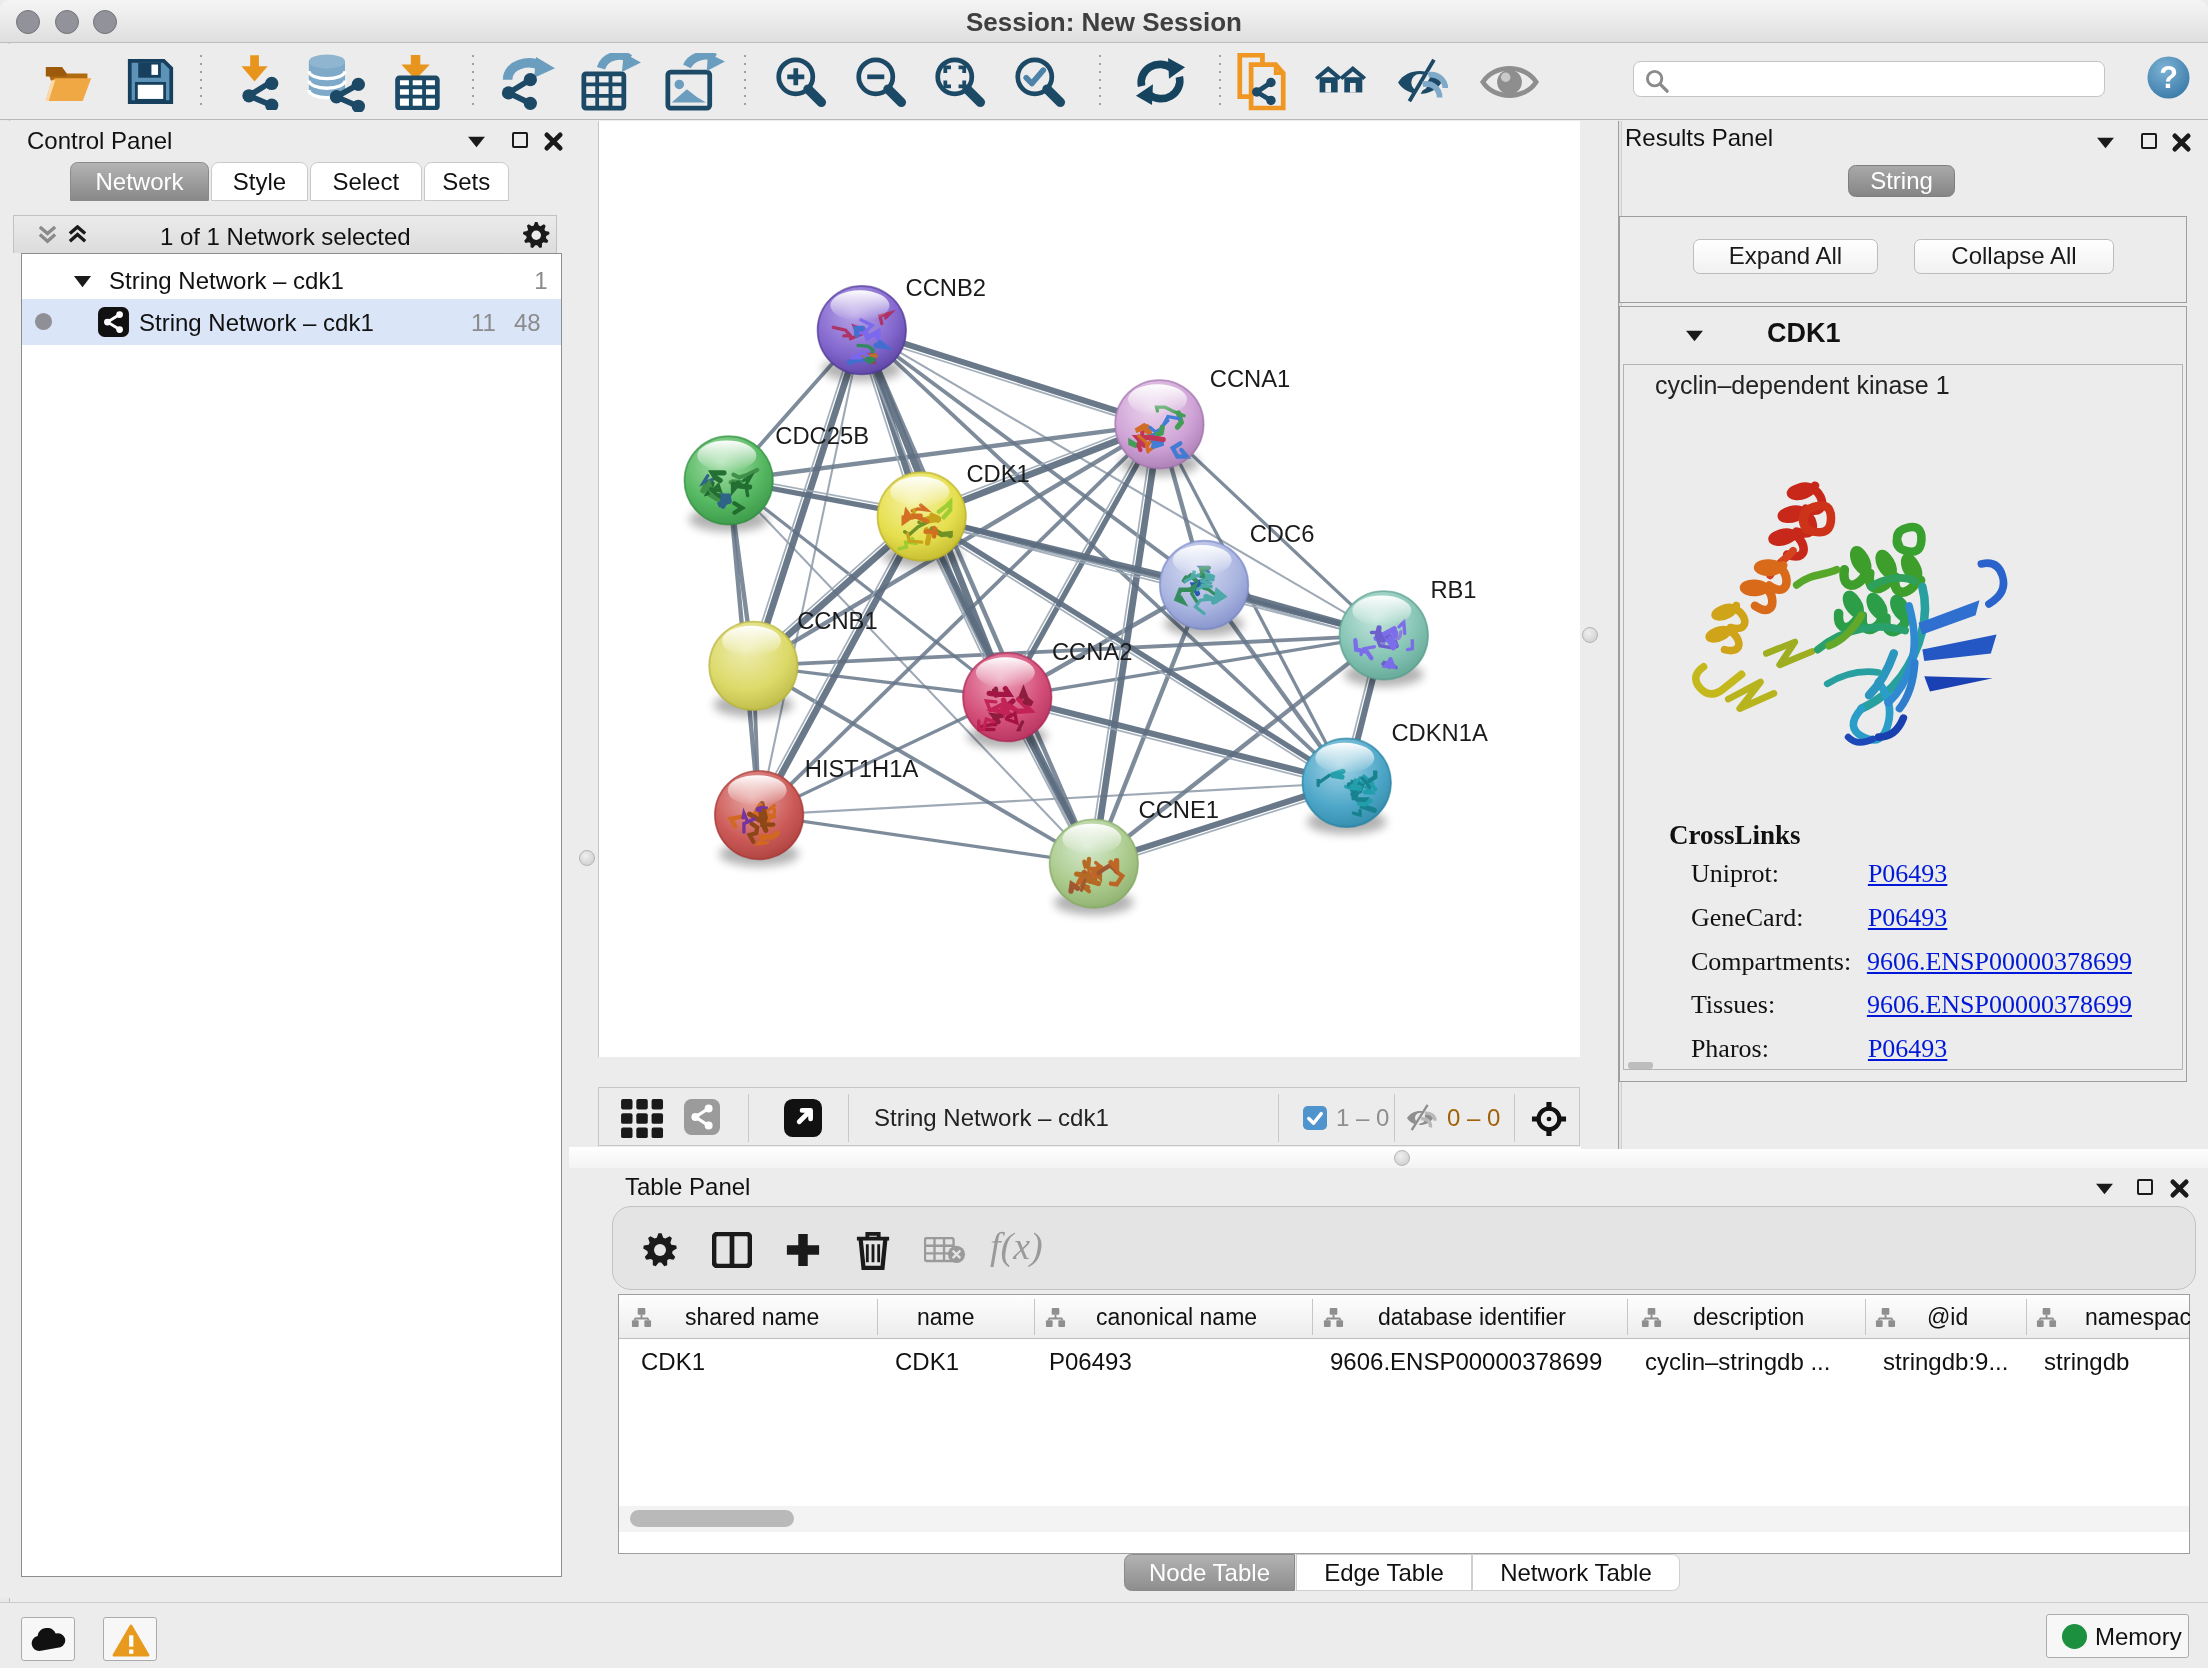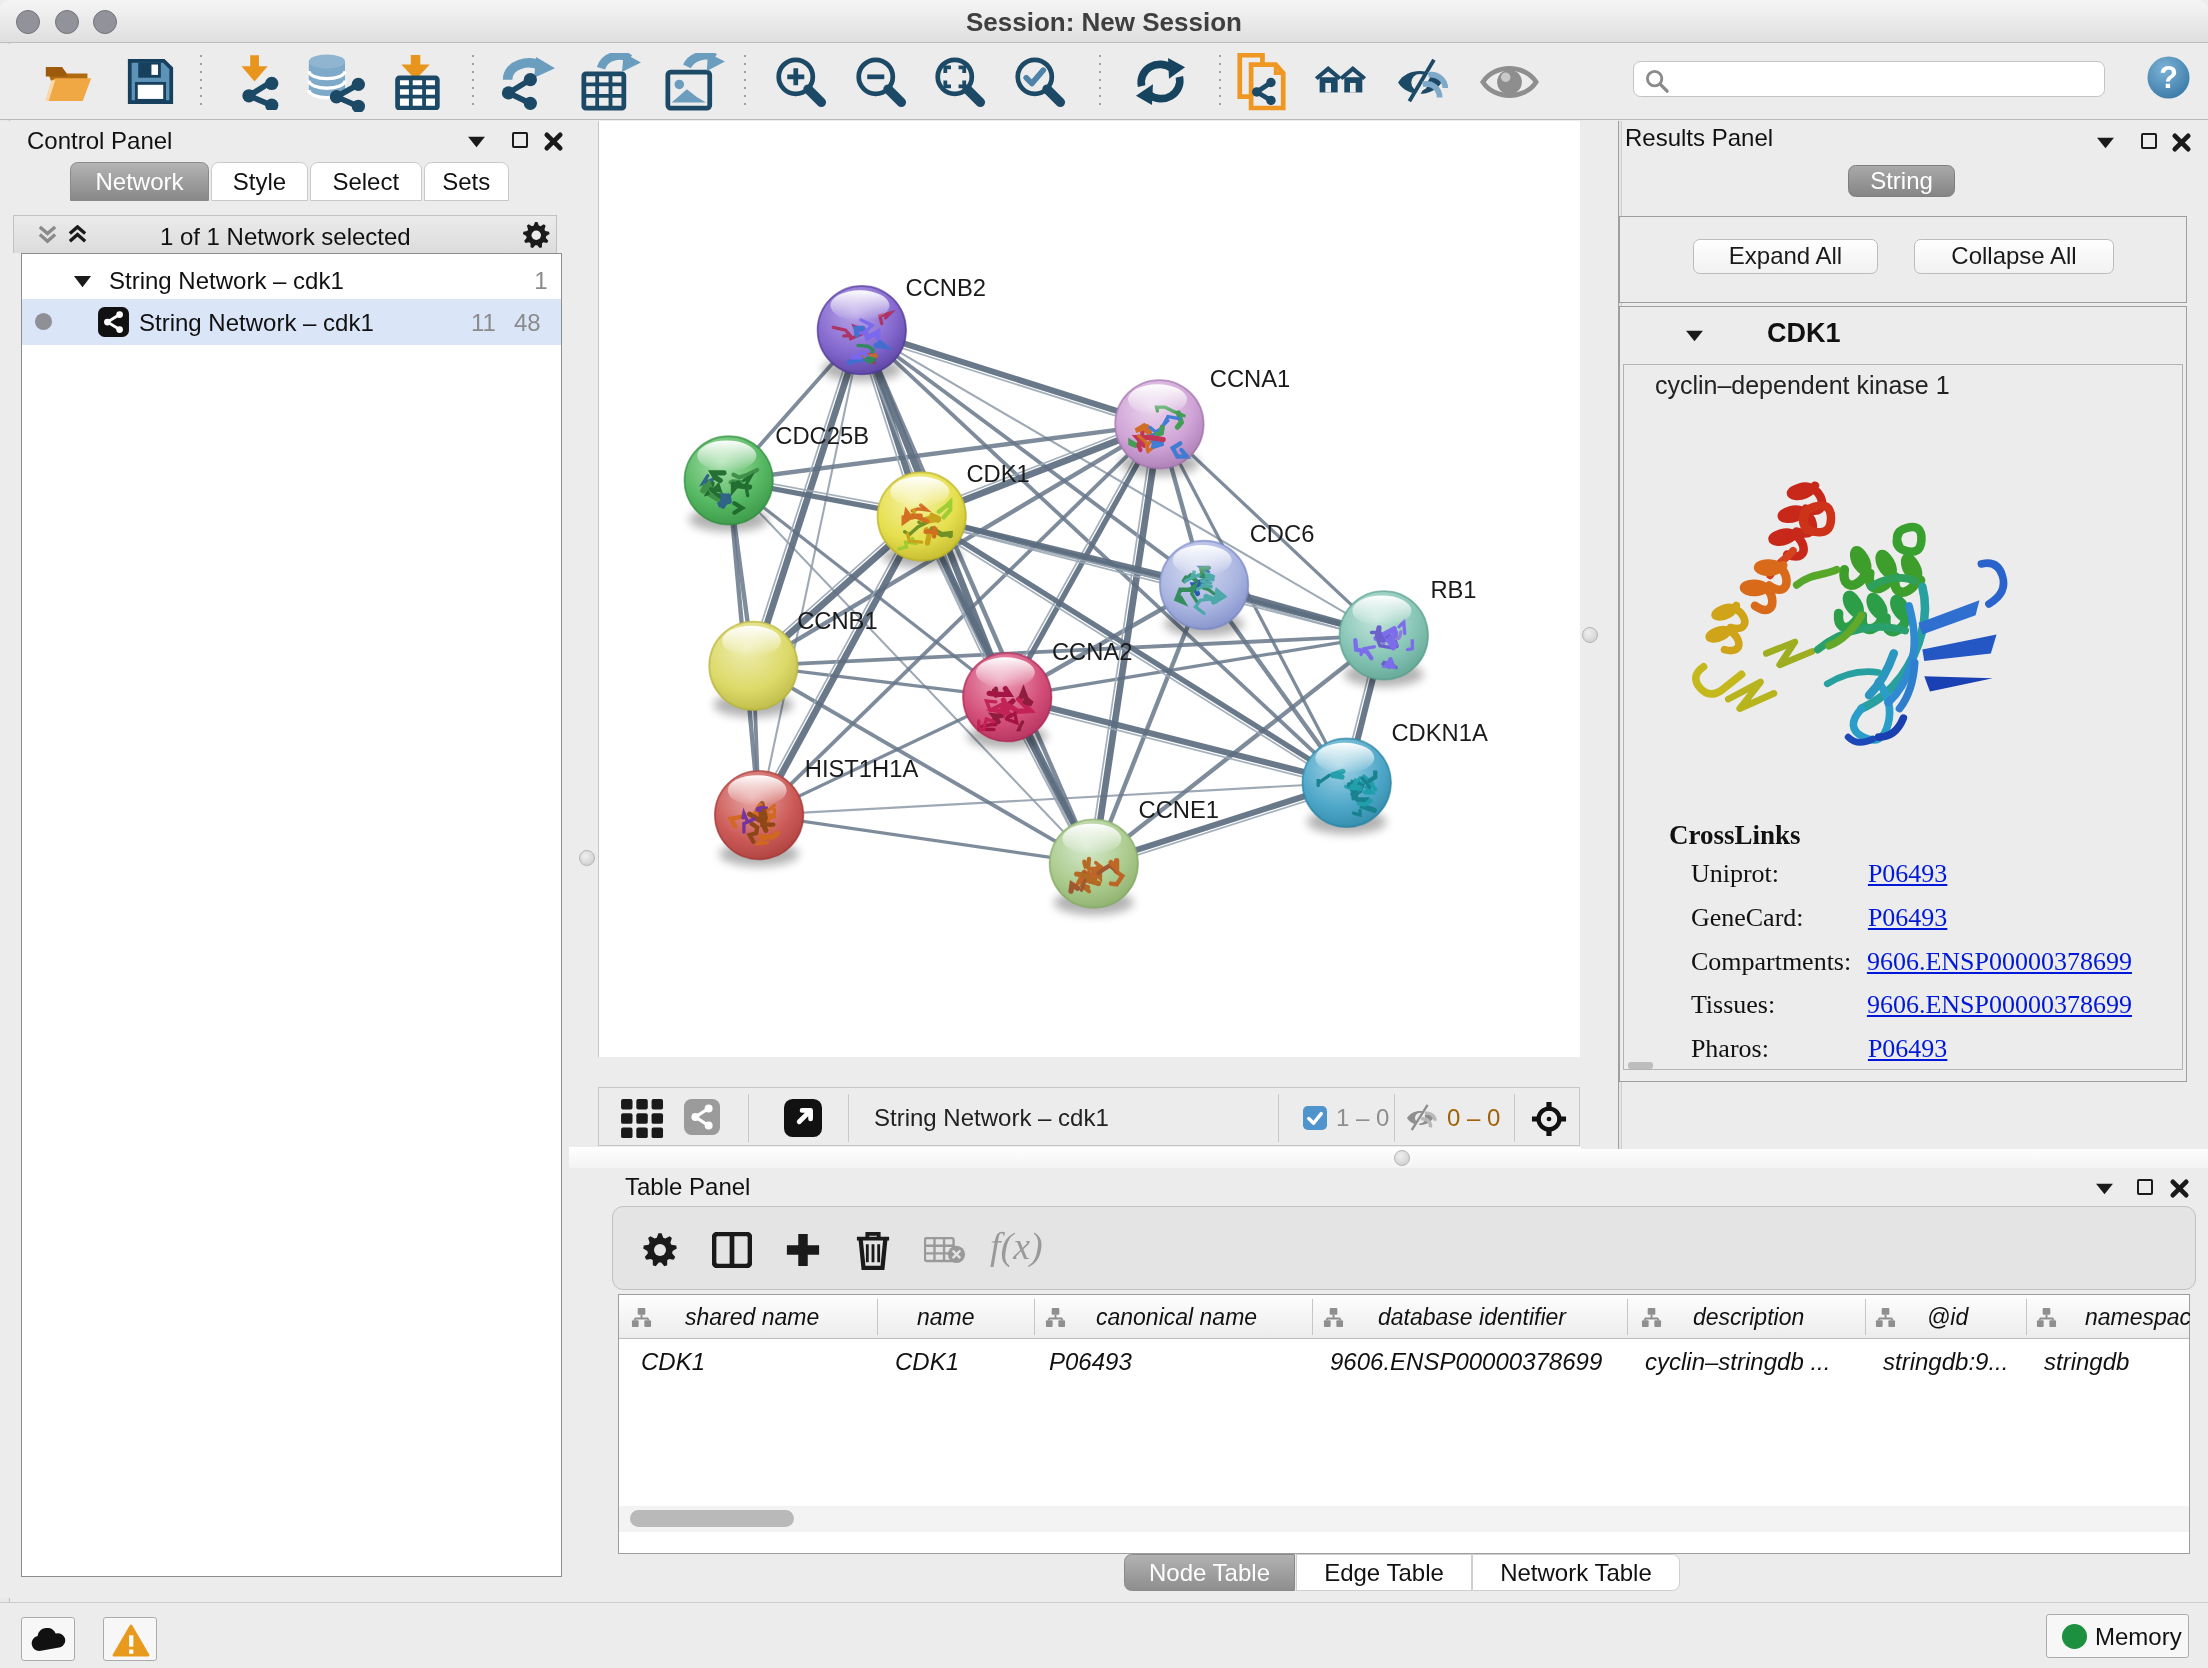--- a/index.html
+++ b/index.html
@@ -795,21 +795,21 @@
   </div>
   <div id="tpanel" class="abs">
     <div class="abs ptitle" style="left:56px;top:4.8px;">Table Panel</div>
     <svg class="abs" style="left:1525px;top:13.3px" width="21" height="15" viewBox="0 0 22 16">
       <path d="M2 3 h18 L11 14 z" fill="#1a1a1a"></path>
     </svg>
     <div class="abs" style="left:1568px;top:11.4px;width:16px;height:16px;border:2.4px solid #1a1a1a;border-radius:1.9px;"></div>
     <svg class="abs" style="left:1600px;top:9.5px" width="21" height="21" viewBox="0 0 22 22">
       <path d="M4 4 L18 18 M18 4 L4 18" stroke="#1a1a1a" stroke-width="5" stroke-linecap="round"></path>
     </svg>
-    <div class="abs" style="left:43px;top:38px;width:1584px;height:84px;background:#e4e4e4;border:1.4px solid #c2c2c2;border-radius:11px;padding-left:20px;">
+    <div class="abs" style="left:43px;top:38px;width:1584px;height:84px;background:#e4e4e4;border:1.4px solid #c2c2c2;border-radius:19px;padding-left:20px;">
       <svg class="abs" style="left:28.5px;top:25px" width="36" height="36" viewBox="0 0 30 30">
         <path fill="#1a1a1a" d="M13.7,1.1 L16.3,1.1 L17.7,4.8 L19.5,5.5 L23.0,3.5 L24.9,5.1 L23.6,8.9 L24.5,10.6 L28.5,11.3 L29.0,13.8 L25.5,15.9 L25.1,17.8 L27.7,20.9 L26.4,23.1 L22.5,22.4 L21.0,23.6 L21.0,27.7 L18.6,28.5 L16.0,25.5 L14.0,25.5 L11.4,28.5 L9.0,27.7 L9.0,23.6 L7.5,22.4 L3.6,23.1 L2.3,20.9 L4.9,17.8 L4.5,15.9 L1.0,13.8 L1.5,11.3 L5.5,10.6 L6.4,8.9 L5.1,5.1 L7.0,3.5 L10.5,5.5 L12.3,4.8 Z"></path>
         <circle cx="15" cy="15" r="5" fill="#e4e4e4"></circle>
       </svg>
       <svg class="abs" style="left:99px;top:25px" width="40" height="36" viewBox="0 0 42 38">
         <rect x="2" y="2" width="38" height="34" rx="4" fill="none" stroke="#1a1a1a" stroke-width="5"></rect>
         <path d="M21 2 v34" stroke="#1a1a1a" stroke-width="5"></path>
       </svg>
       <svg class="abs" style="left:172px;top:25px" width="36" height="36" viewBox="0 0 38 38">
         <path d="M19 2 v34 M2 19 h34" stroke="#1a1a1a" stroke-width="10"></path>
@@ -820,21 +820,21 @@
         <path d="M13 15 v19 M19 15 v19 M25 15 v19" stroke="#1a1a1a" stroke-width="3"></path>
       </svg>
       <svg class="abs" style="left:311px;top:30px" width="42" height="27" viewBox="0 0 44 28">
         <rect x="1" y="1" width="30" height="24" rx="2" fill="none" stroke="#9a9a9a" stroke-width="2.5"></rect>
         <path d="M1 9 h30 M1 17 h30 M11 1 v24 M21 1 v24" stroke="#9a9a9a" stroke-width="2.5"></path>
         <circle cx="34" cy="18" r="9" fill="#9a9a9a"></circle>
         <path d="M30 14 l8 8 M38 14 l-8 8" stroke="#e4e4e4" stroke-width="2.5"></path>
       </svg>
       <span class="abs" style="left:377px;top:17px;font-family:'Liberation Serif',serif;font-style:italic;font-size:38px;color:#9a9a9a;">f(x)</span>
     </div>
-    <div class="abs" style="left:49px;top:126px;width:1572px;height:260px;background:#fff;border:1.4px solid #9e9e9e;font-style:italic;">
+    <div class="abs" style="left:49px;top:126px;width:1572px;height:260px;background:#fff;border:1.4px solid #9e9e9e;">
       <div class="abs" style="left:0;top:0;width:100%;height:44px;background:linear-gradient(#fefefe,#ececec);border-bottom:1px solid #bdbdbd;"></div>
       <div class="abs hdiv" style="left:258px;"></div>
       <div class="abs hdiv" style="left:415px;"></div>
       <div class="abs hdiv" style="left:693px;"></div>
       <div class="abs hdiv" style="left:1008px;"></div>
       <div class="abs hdiv" style="left:1246px;"></div>
       <div class="abs hdiv" style="left:1407px;"></div>
       <svg class="abs treeic" style="left:12.4px;" viewBox="0 0 22 22" width="21" height="21">
         <use href="#treeicon"></use>
       </svg>

